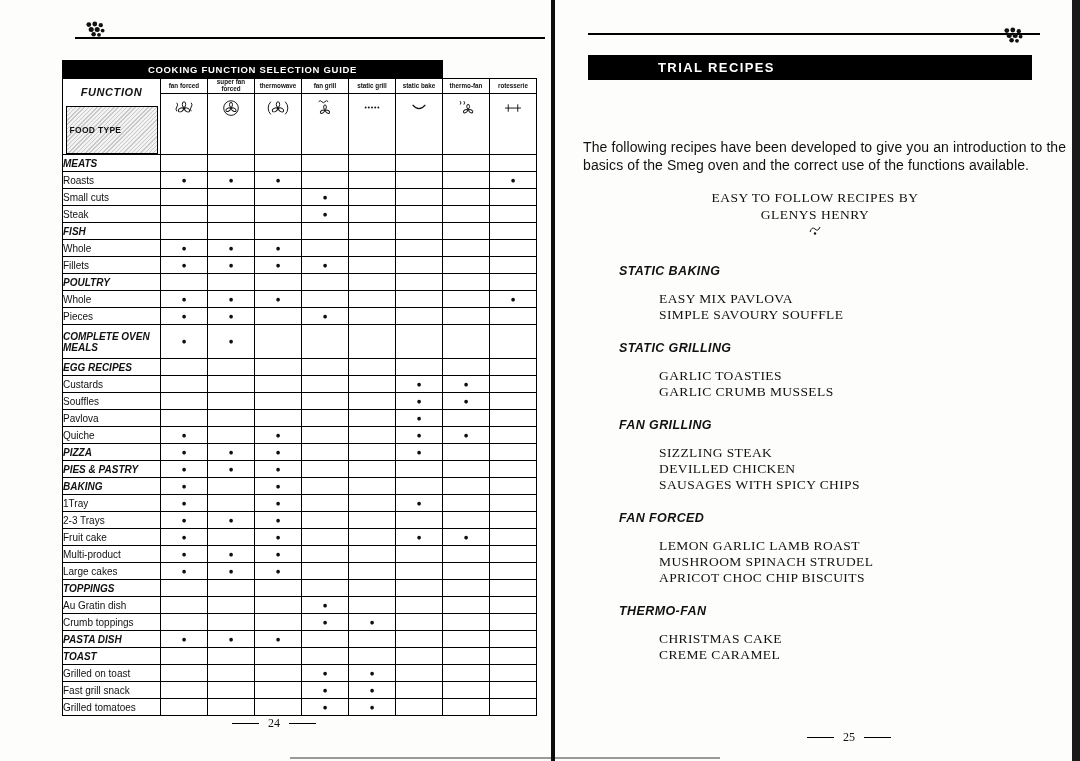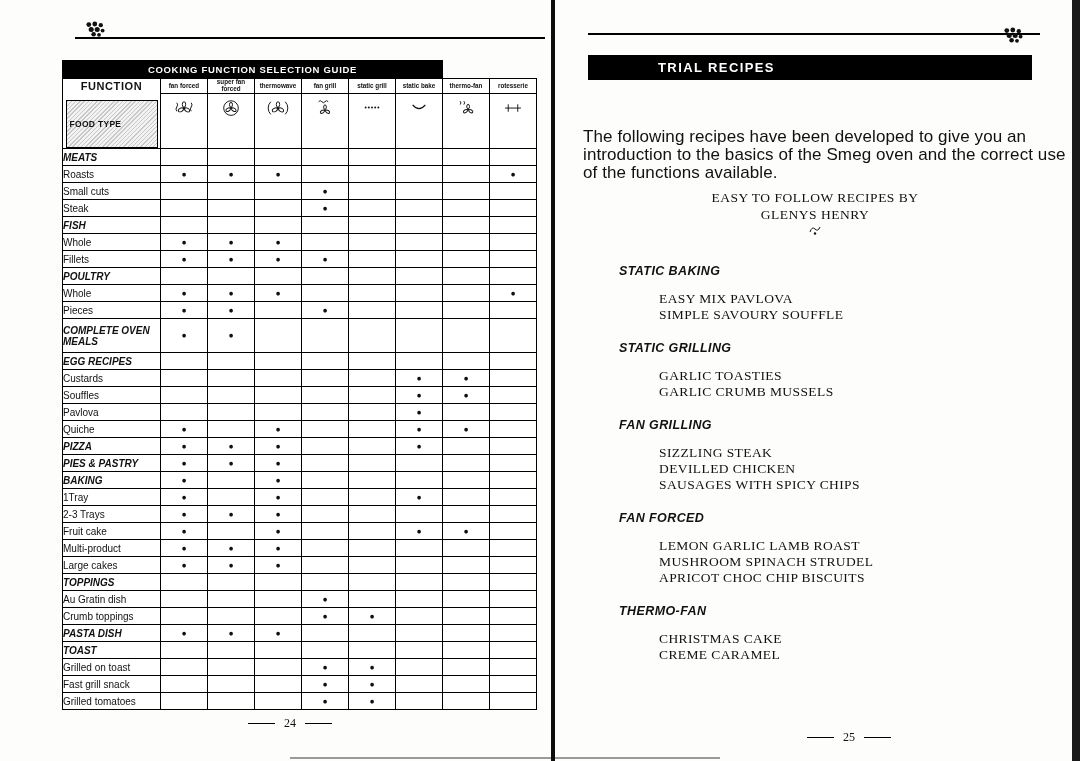--- a/index.html
+++ b/index.html
@@ -30,21 +30,21 @@
     border-collapse:collapse;table-layout:fixed;
     font-family:"Liberation Sans",sans-serif;
   }
   .guide td,.guide th{border:1px solid #000;padding:0;background:#fff;}
   .title-black{
     background:#000 !important;color:#fff;font-size:9.5px;font-weight:bold;
     letter-spacing:.7px;text-align:center;height:17px;
   }
   .title-spacer{border:none !important;background:transparent !important;}
   .function-cell{vertical-align:top;text-align:center;}
-  .function-label{font-size:11px;margin-top:1px;letter-spacing:.6px;}
+  .function-label{font-size:11px;margin-top:7px;letter-spacing:.6px;font-style:italic;}
   .food-type-box{
     margin:8px auto 0;width:84px;border:1px solid #000;
     font-size:8.5px;font-weight:bold;text-align:left;padding:18px 3px;
     background:repeating-linear-gradient(135deg,#c8c8c8 0 1px,#f2f2f2 1px 3px);
     letter-spacing:.3px;
   }
   .col-head{vertical-align:top;height:46px;}
   .col-label{
     font-size:6.3px;line-height:6.8px;height:14px;font-weight:bold;
     display:flex;align-items:center;justify-content:center;text-align:center;
@@ -54,32 +54,32 @@
   .col-icon svg{display:block;}
   .guide tbody tr{height:17px;}
   .guide tbody tr.tall{height:34px;}
   .row-label{padding:0 0 0 3px;font-size:10px;line-height:11px;text-align:left;}
   .row-label.section{font-style:italic;font-weight:bold;}
   .dot-cell{text-align:center;font-size:8.5px;line-height:1;}
 
   .pageno{position:absolute;display:flex;align-items:center;gap:9px;
     font-size:12px;font-family:"Liberation Serif",serif;}
   .pageno .dash{width:27px;height:1.5px;background:#000;}
-  .pageno-left{left:248px;top:716px;}
+  .pageno-left{left:232px;top:716px;}
   .pageno-right{left:252px;top:730px;}
 
   
   .trial-bar{
     position:absolute;left:33px;top:55px;width:444px;height:25px;
     background:#000;color:#fff;font-size:13px;font-weight:bold;
     letter-spacing:1.4px;line-height:25px;padding-left:70px;box-sizing:border-box;
   }
   .intro{
-    position:absolute;left:28px;top:128px;width:494px;margin:0;
-    font-size:17px;line-height:18px;letter-spacing:.1px;
+    position:absolute;left:28px;top:138px;width:494px;margin:0;
+    font-size:14px;line-height:18px;letter-spacing:.1px;
   }
   .byline{
     position:absolute;left:40px;top:189px;width:440px;text-align:center;
     font-family:"Liberation Serif",serif;font-size:13.5px;line-height:17px;
     letter-spacing:.5px;
   }
   .byline .ornament{margin-top:2px;}
   #sections{position:absolute;left:64px;top:252px;width:430px;}
   .recipe-section{margin:12px 0 18px 0;}
   .section-heading{

